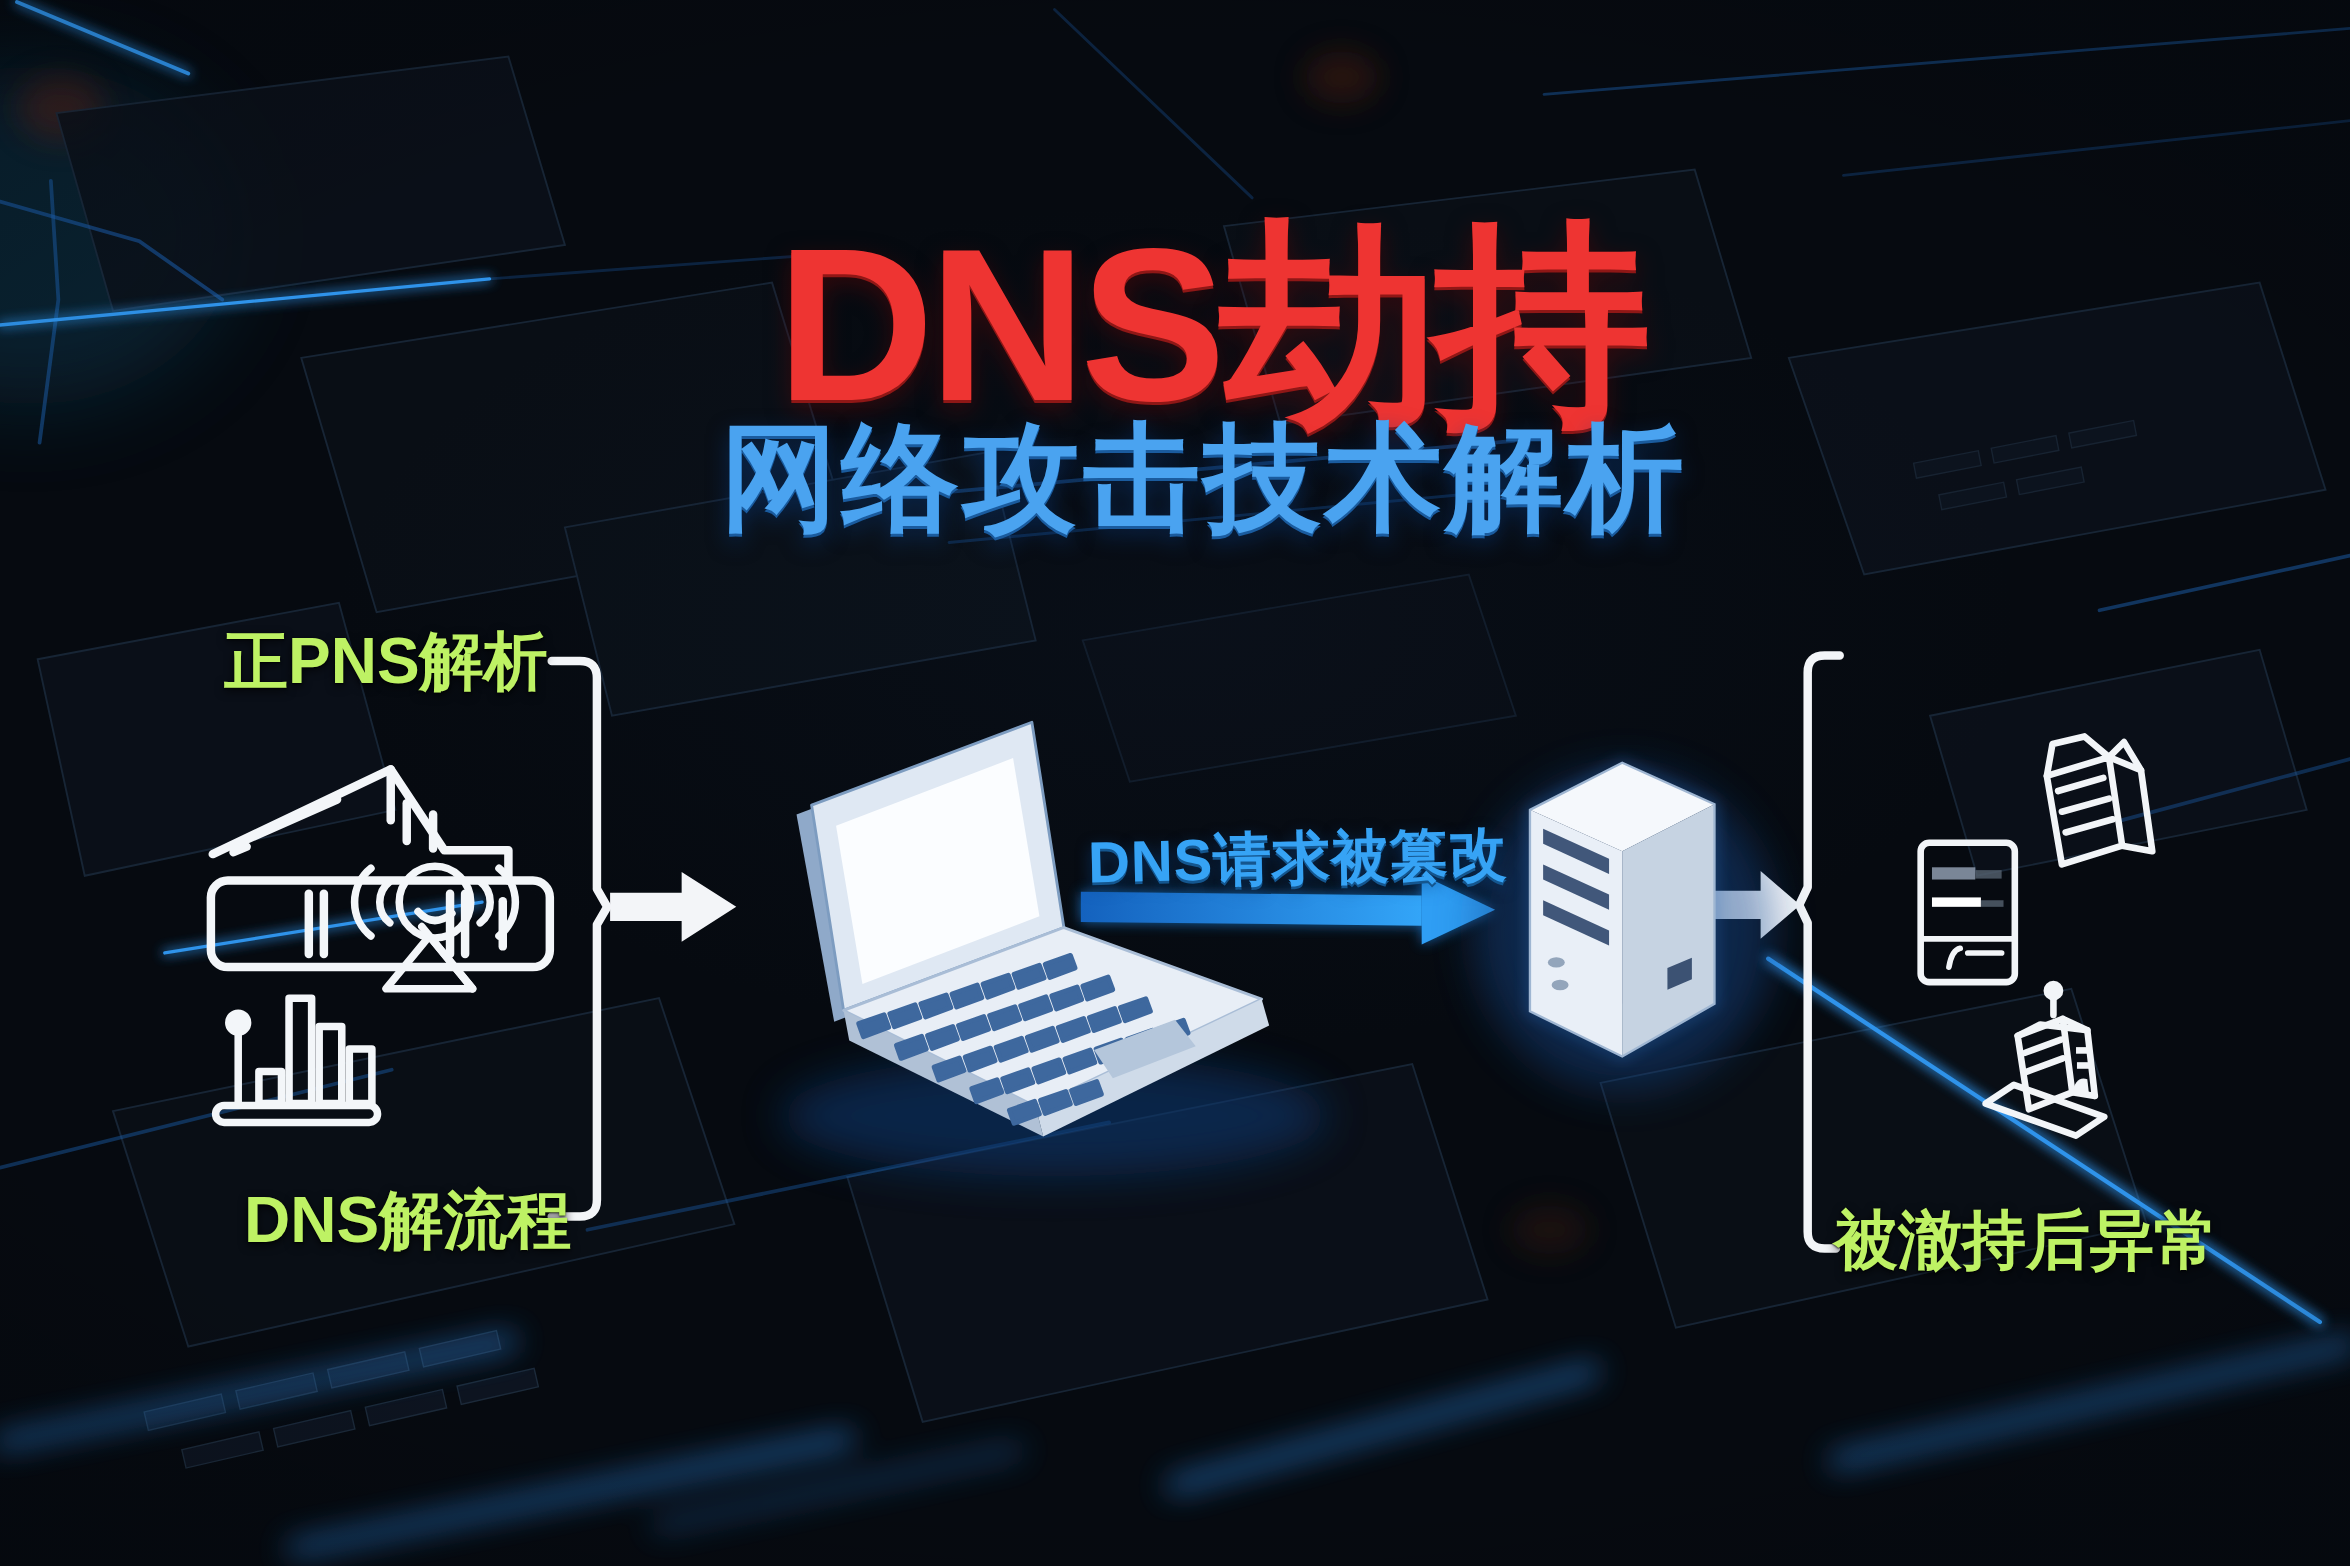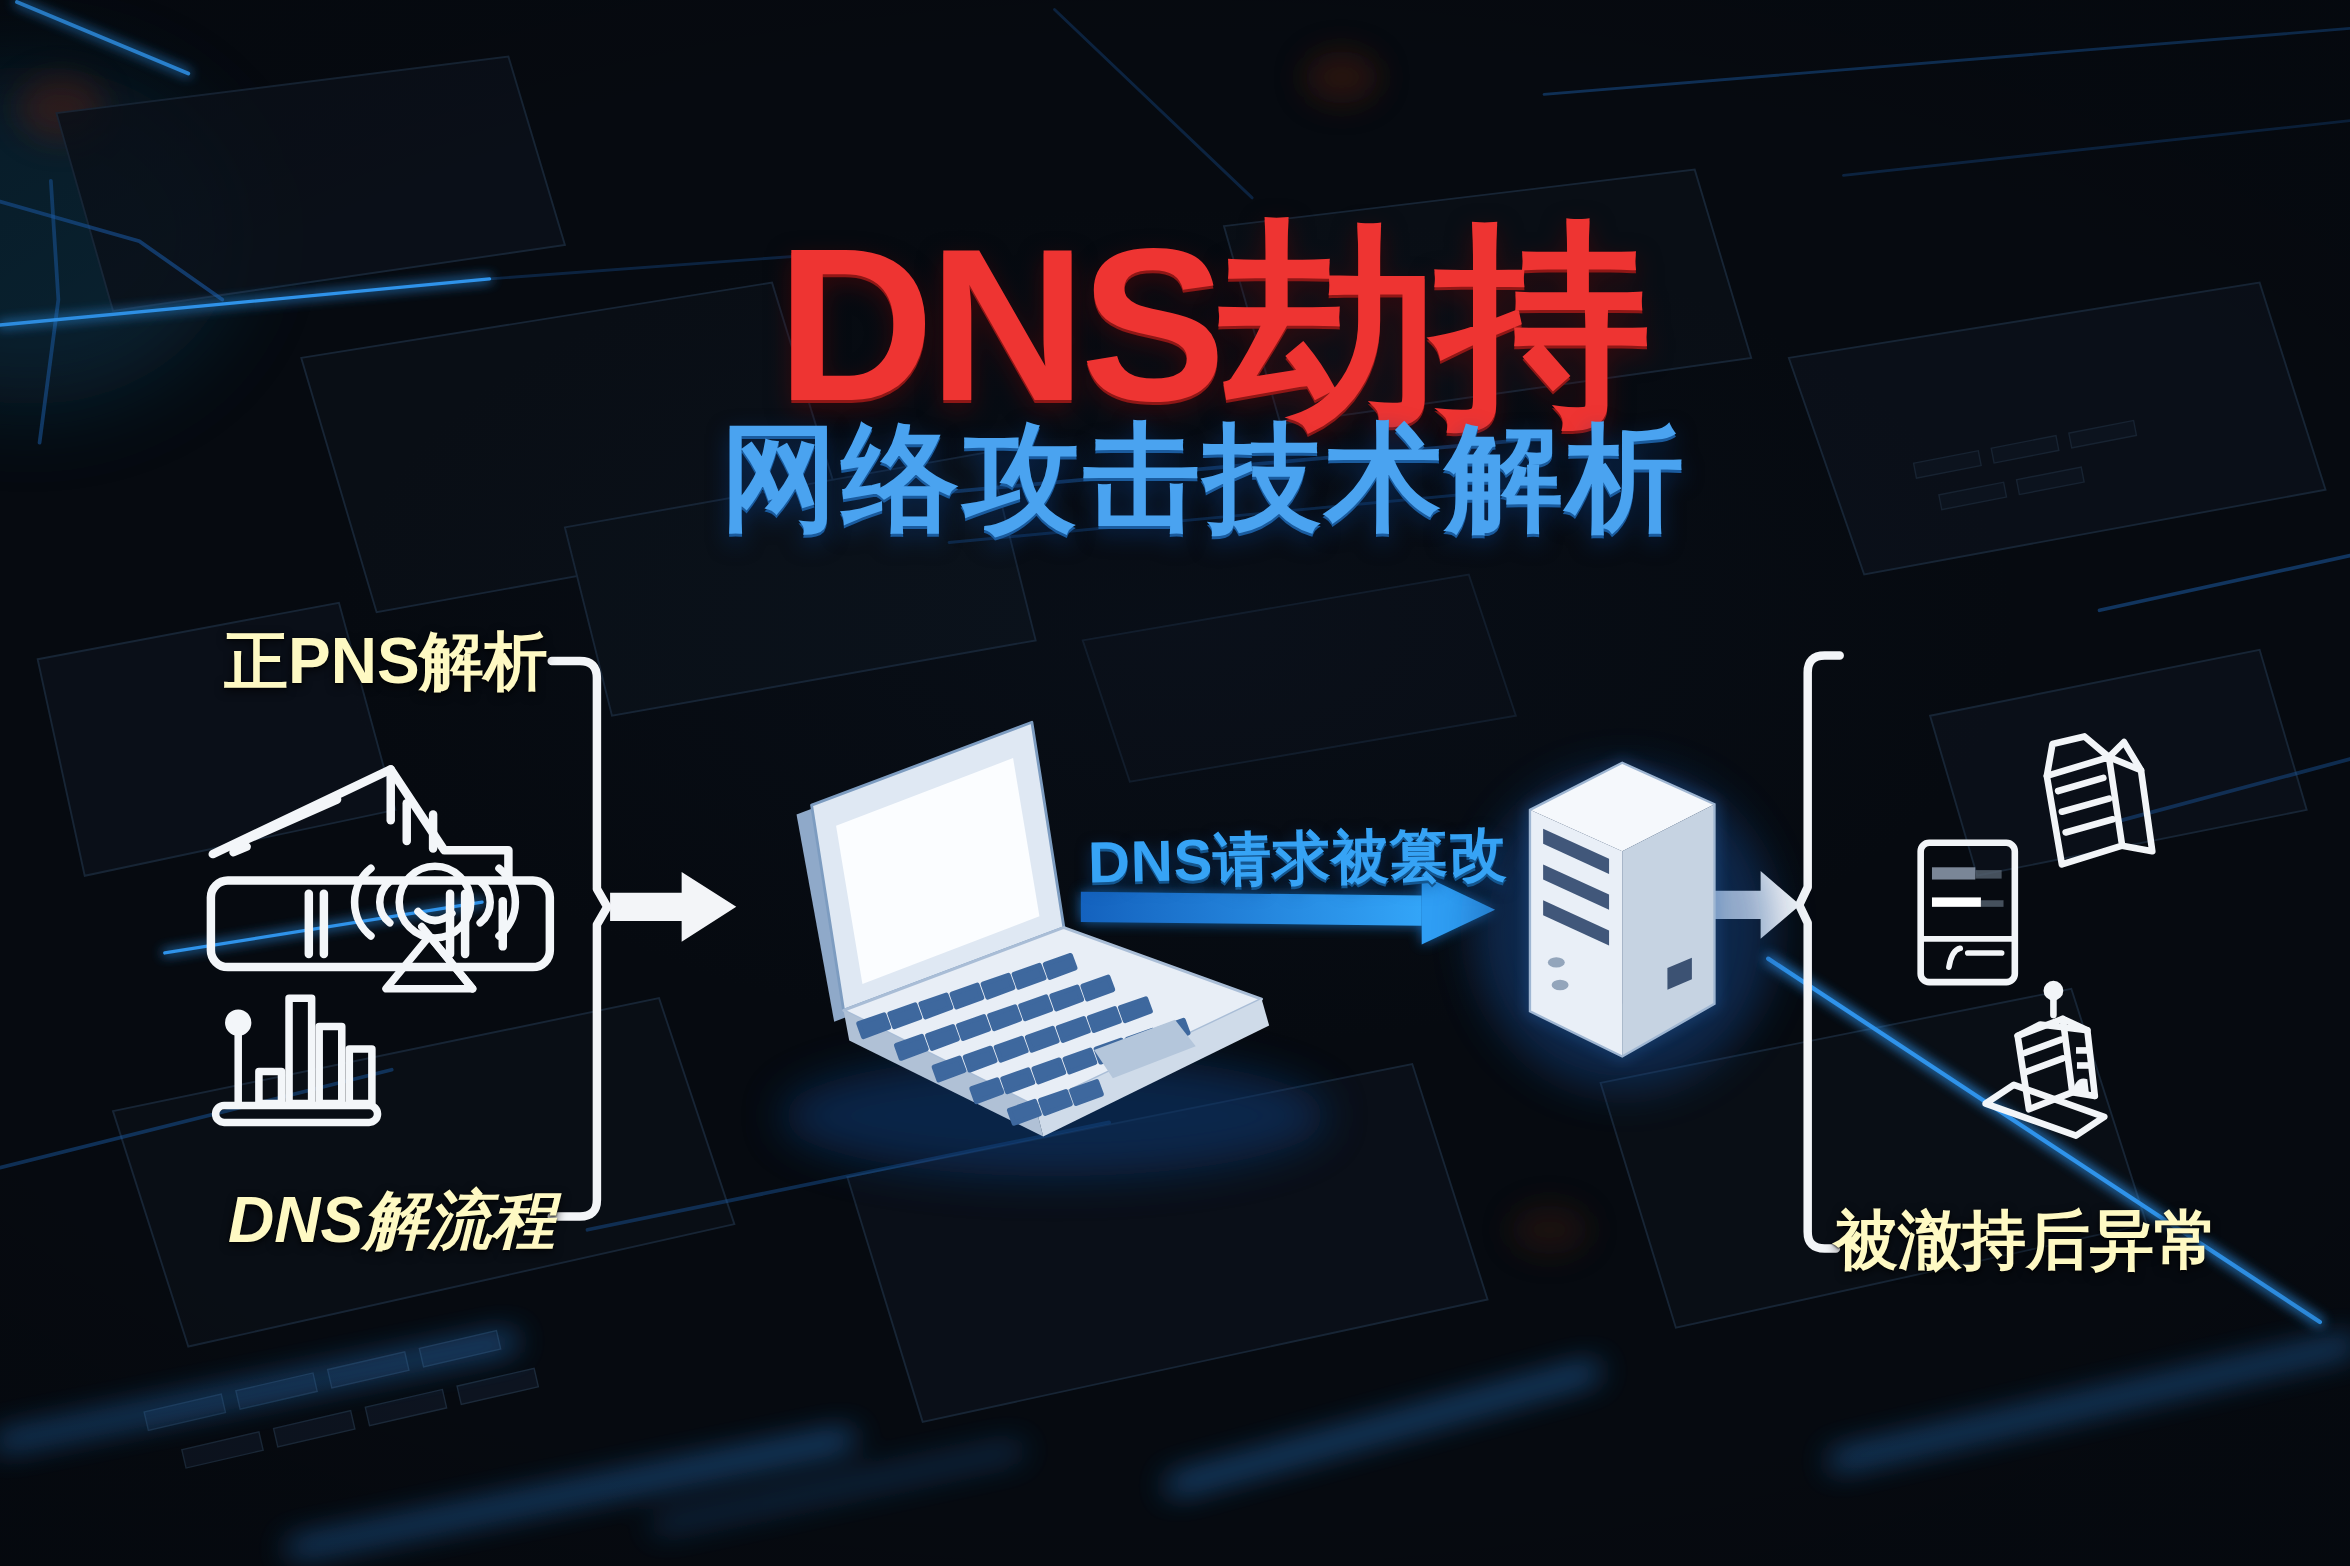--- a/index.html
+++ b/index.html
@@ -24,24 +24,24 @@
     text-shadow:0 2.8px 0 #8f1716, 0 9.4px 24.5px rgba(90,8,8,0.55);
   }
   .subtitle{
     position:absolute;top:320px;left:50%;transform:translateX(-50%);margin-left:29px;
     font-size:117px;line-height:1.05;font-weight:900;letter-spacing:3.8px;white-space:nowrap;
     color:#4aa3f0;
     text-shadow:0 2.8px 0 #1a5b9e, 0 7.5px 21px rgba(10,60,130,0.55);
   }
   .side-label{
     position:absolute;font-size:64px;font-weight:800;line-height:1;white-space:nowrap;
-    color:#fef9c3;text-shadow:0 2.8px 9.4px rgba(0,0,0,0.7), 0 0.9px 1.9px rgba(0,0,0,0.8);
+    color:#bef264;text-shadow:0 2.8px 9.4px rgba(0,0,0,0.7), 0 0.9px 1.9px rgba(0,0,0,0.8);
   }
   #lbl-normal{left:224px;top:629px;}
-  #lbl-flow{left:228px;top:1188px;font-style:italic;}
+  #lbl-flow{left:244px;top:1188px;}
   #lbl-after{left:1849px;top:620px;}
   #lbl-abnormal{left:1834px;top:1188px;margin-top:20px;}
   .flow-label{
     position:absolute;left:1088px;top:829px;
     font-size:58px;font-weight:900;line-height:1;white-space:nowrap;letter-spacing:0.9px;
     color:#36a3f5;transform:rotate(-1.2deg);
     text-shadow:0 2.8px 0 #14568f, 0 5.6px 15px rgba(10,70,140,0.6);
   }
 </style>
 </head>

